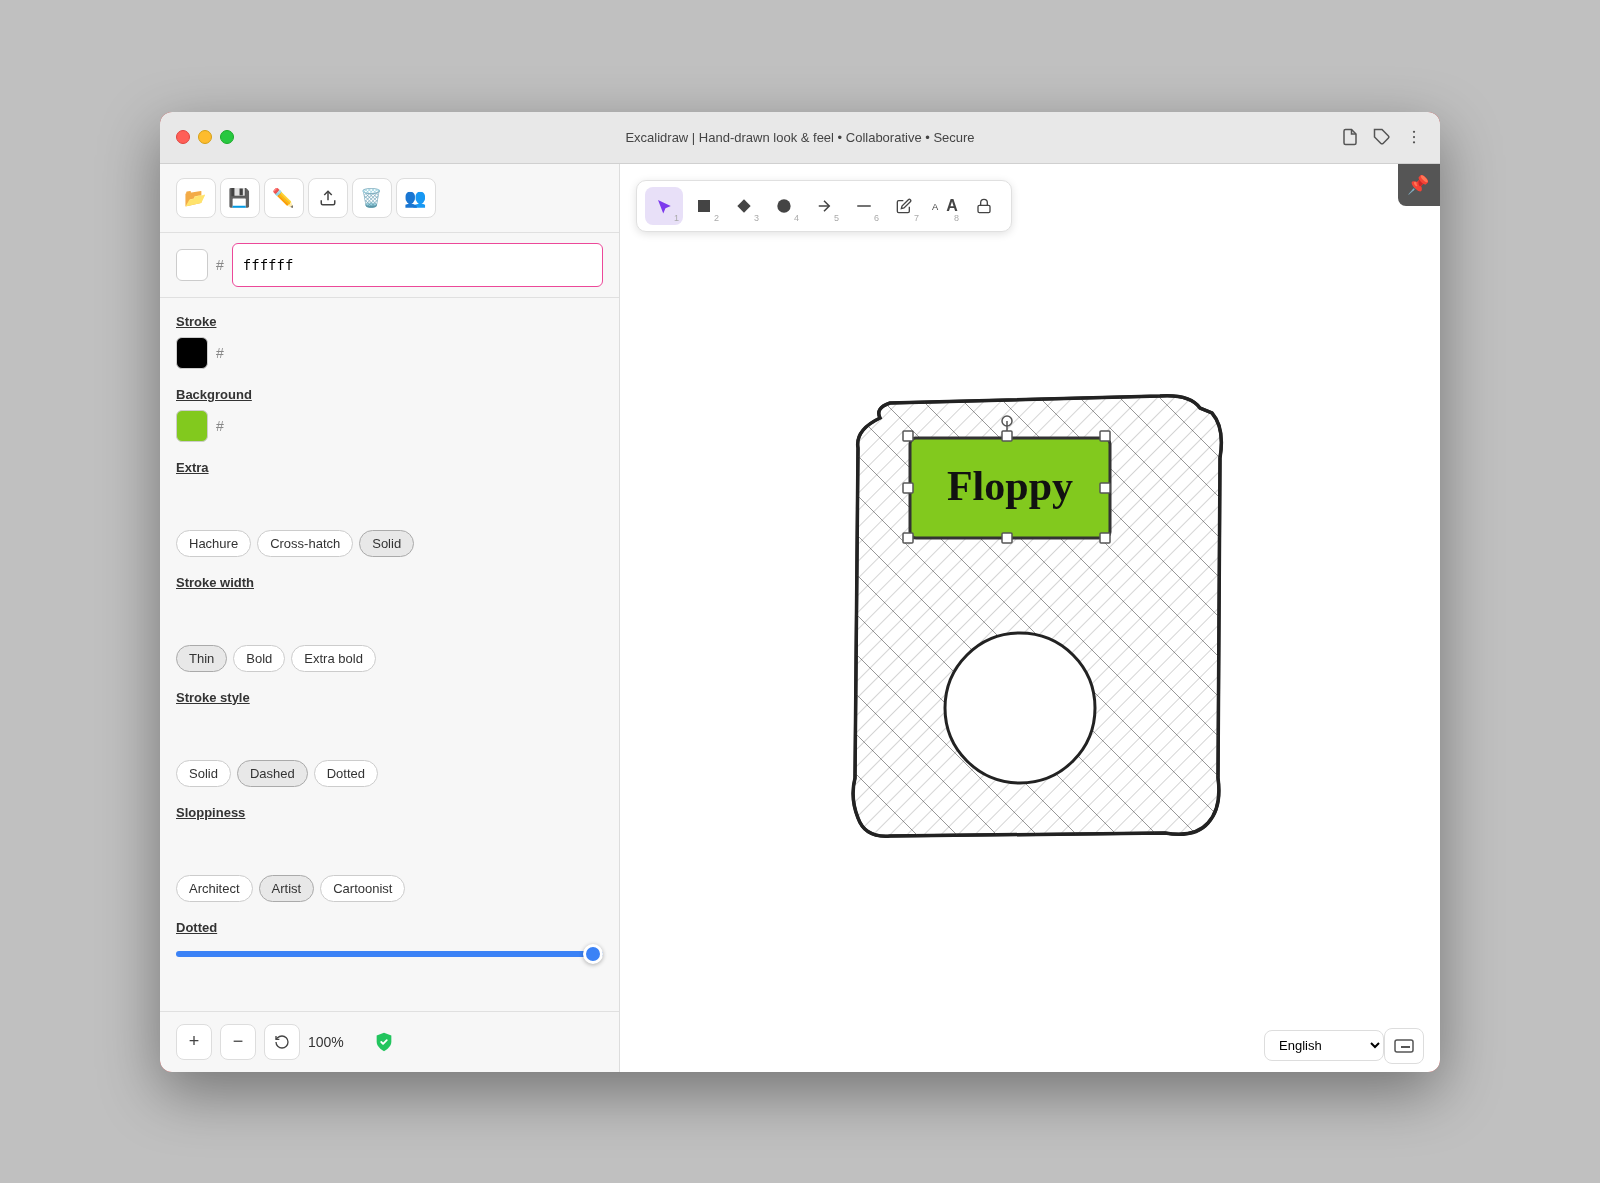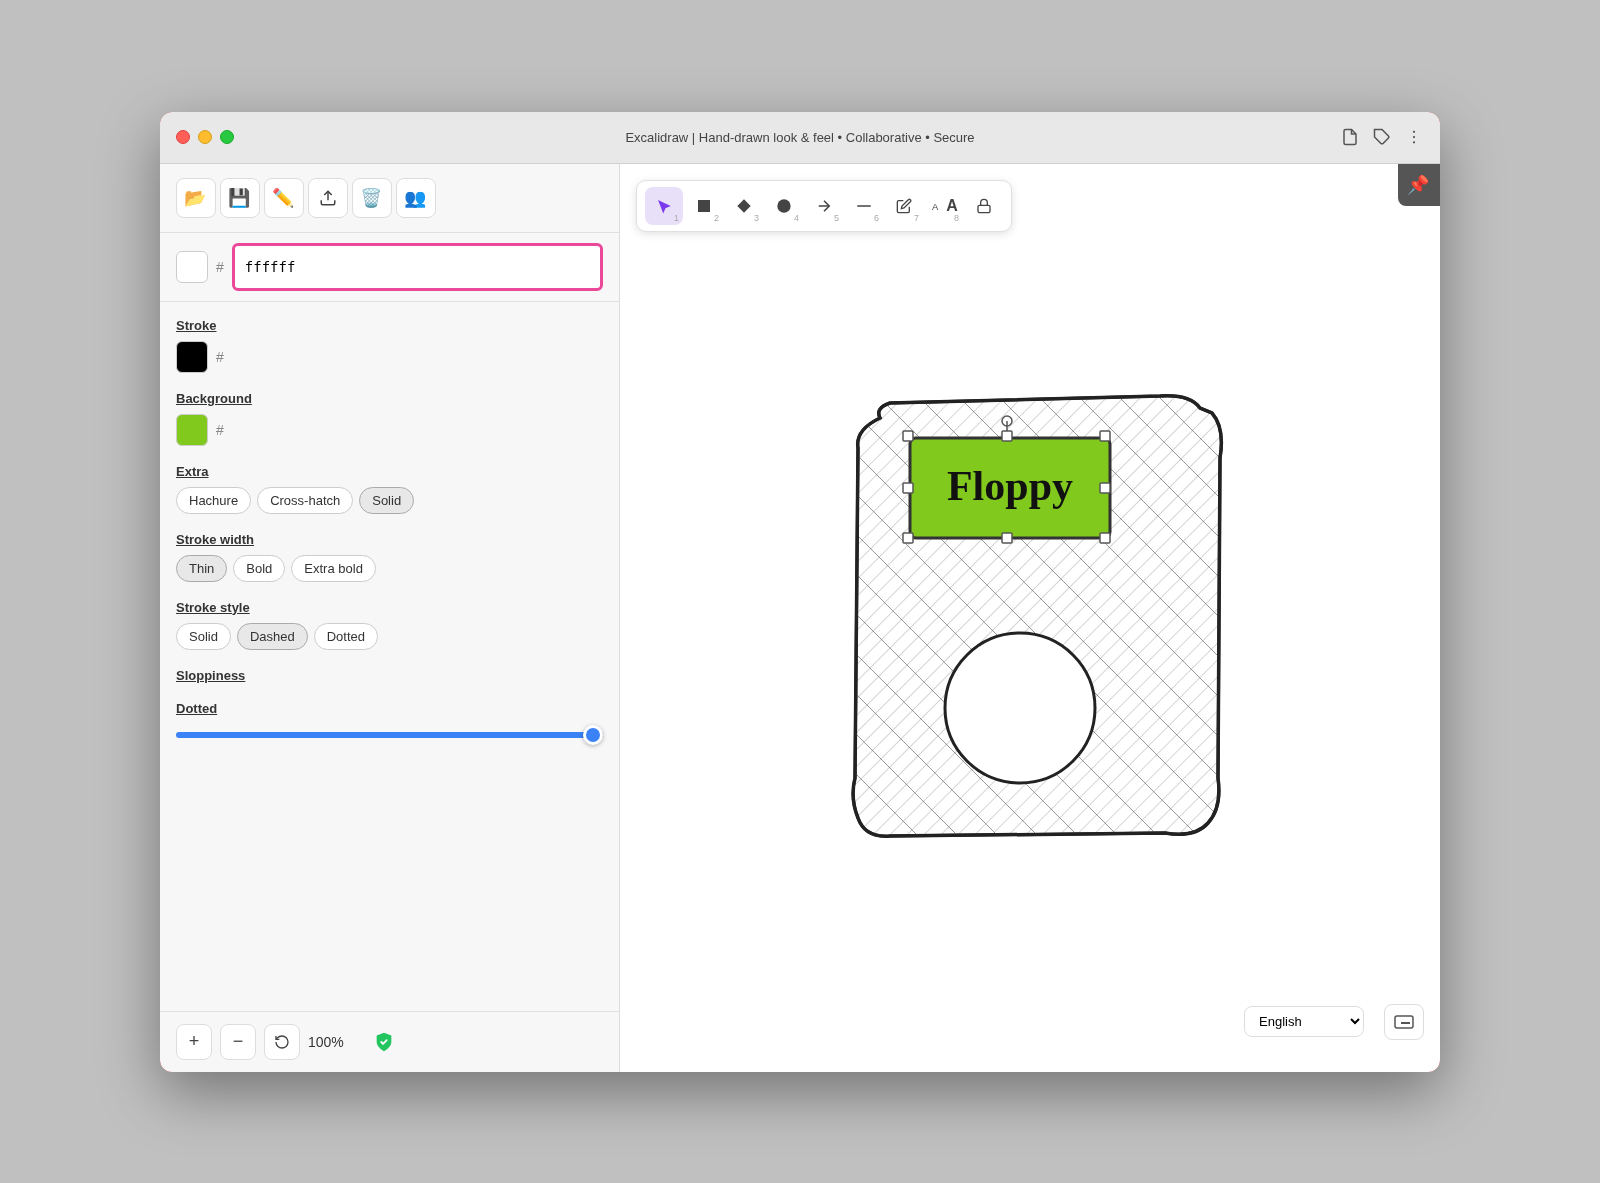--- a/index.html
+++ b/index.html
@@ -121,21 +121,21 @@
       cursor: pointer;
       flex-shrink: 0;
     }
     .hash-symbol {
       color: #888;
       font-size: 14px;
       font-weight: 500;
     }
     .color-input {
       flex: 1;
-      border: 3px solid #ec4899;
+      border: 1px solid #ec4899;
       border-radius: 6px;
       padding: 13px 10px;
       font-size: 14px;
       font-family: monospace;
       background: white;
       outline: none;
     }
     .section-label {
       font-size: 13px;
       font-weight: 600;
@@ -152,20 +152,21 @@
     }
     .option-btn {
       padding: 5px 12px;
       border-radius: 16px;
       border: 1px solid #ccc;
       background: white;
       font-size: 13px;
       cursor: pointer;
       color: #333;
       transition: background 0.1s;
+      margin-top: 47px;
     }
     .option-btn.active {
       background: #e8e8e8;
       border-color: #aaa;
       font-weight: 500;
     }
     .opacity-slider-container {
       margin-top: 4px;
     }
     .opacity-slider {
@@ -260,25 +261,25 @@
       top: 0;
       left: 0;
       right: 0;
       bottom: 0;
       display: flex;
       align-items: center;
       justify-content: center;
     }
     .canvas-footer {
       position: absolute;
-      bottom: 32px;
+      bottom: 8px;
       right: 16px;
       display: flex;
       align-items: center;
-      gap: 20px;
+      gap: 0;
     }
     .language-select {
       padding: 6px 10px;
       border-radius: 8px;
       border: 1px solid #ddd;
       background: white;
       font-size: 13px;
       cursor: pointer;
       outline: none;
       min-width: 120px;
@@ -400,20 +401,25 @@
         </div>
 
         <div class="section-label">Stroke style</div>
         <div class="button-group">
           <button class="option-btn">Solid</button>
           <button class="option-btn active">Dashed</button>
           <button class="option-btn">Dotted</button>
         </div>
 
         <div class="section-label">Sloppiness</div>
+        <div class="button-group">
+          <button class="option-btn">Architect</button>
+          <button class="option-btn active">Artist</button>
+          <button class="option-btn">Cartoonist</button>
+        </div>
 
         <div class="section-label">Dotted</div>
         <div class="opacity-slider-container">
           <input type="range" class="opacity-slider" min="0" max="100" value="100" style="">
         </div>
       </div>
 
       <div class="sidebar-footer">
         <button class="footer-btn">+</button>
         <button class="footer-btn">−</button>

